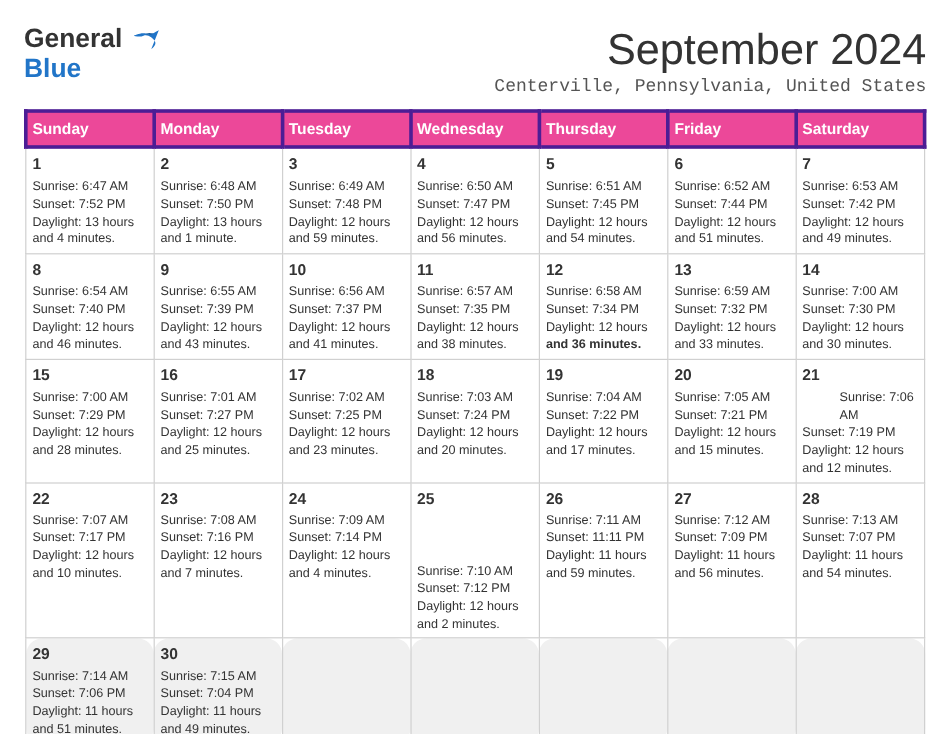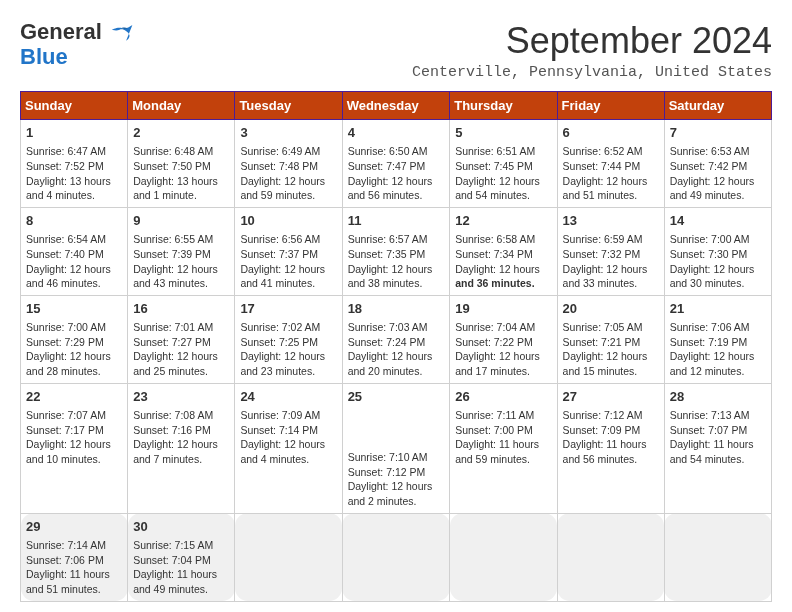--- a/index.html
+++ b/index.html
@@ -48,27 +48,27 @@
       color: #555;
       margin-top: 2px;
       font-family: Liberation Mono, monospace;
     }
     .calendar {
       width: 100%;
       border-collapse: collapse;
       font-size: 11px;
     }
     .calendar th {
-      background-color: #c2410c;
+      background-color: #ec4899;
       color: #fff;
       padding: 6px 4px;
       text-align: left;
       font-size: 13px;
       font-weight: bold;
-      border: 1px solid #4c1d95;
+      border: 3px solid #4c1d95;
     }
     .calendar td {
       vertical-align: top;
       padding: 4px 5px;
       border: 1px solid #d0d0d0;
       width: 108px;
       min-height: 80px;
       background: #fff;
       font-size: 10.5px;
       color: #333;
@@ -268,21 +268,21 @@
         </td>
         <td>
           <span class="day-num">20</span>
           <span style="display: block;">Sunrise: 7:05 AM</span>
           <span style="display: block;">Sunset: 7:21 PM</span>
           <span style="display: block;">Daylight: 12 hours</span>
           <span style="display: block;">and 15 minutes.</span>
         </td>
         <td>
           <span class="day-num">21</span>
-          <span style="display: block;">Sunrise: 7:06 AM</span>
+          <span style="display: block; margin-left: 31px;">Sunrise: 7:06 AM</span>
           <span style="display: block;">Sunset: 7:19 PM</span>
           <span style="display: block;">Daylight: 12 hours</span>
           <span style="display: block;">and 12 minutes.</span>
         </td>
       </tr>
       <tr class="week-row">
         <td>
           <span class="day-num">22</span>
           <span style="display: block;">Sunrise: 7:07 AM</span>
           <span style="display: block;">Sunset: 7:17 PM</span>
@@ -306,21 +306,21 @@
         <td>
           <span class="day-num">25</span>
           <span style="display: block; margin-top: 44px;">Sunrise: 7:10 AM</span>
           <span style="display: block;">Sunset: 7:12 PM</span>
           <span style="display: block;">Daylight: 12 hours</span>
           <span style="display: block;">and 2 minutes.</span>
         </td>
         <td>
           <span class="day-num">26</span>
           <span style="display: block;">Sunrise: 7:11 AM</span>
-          <span style="display: block;">Sunset: 7:00 PM</span>
+          <span style="display: block;">Sunset: 11:11 PM</span>
           <span style="display: block;">Daylight: 11 hours</span>
           <span style="display: block;">and 59 minutes.</span>
         </td>
         <td>
           <span class="day-num">27</span>
           <span style="display: block;">Sunrise: 7:12 AM</span>
           <span style="display: block;">Sunset: 7:09 PM</span>
           <span style="display: block;">Daylight: 11 hours</span>
           <span style="display: block;">and 56 minutes.</span>
         </td>

